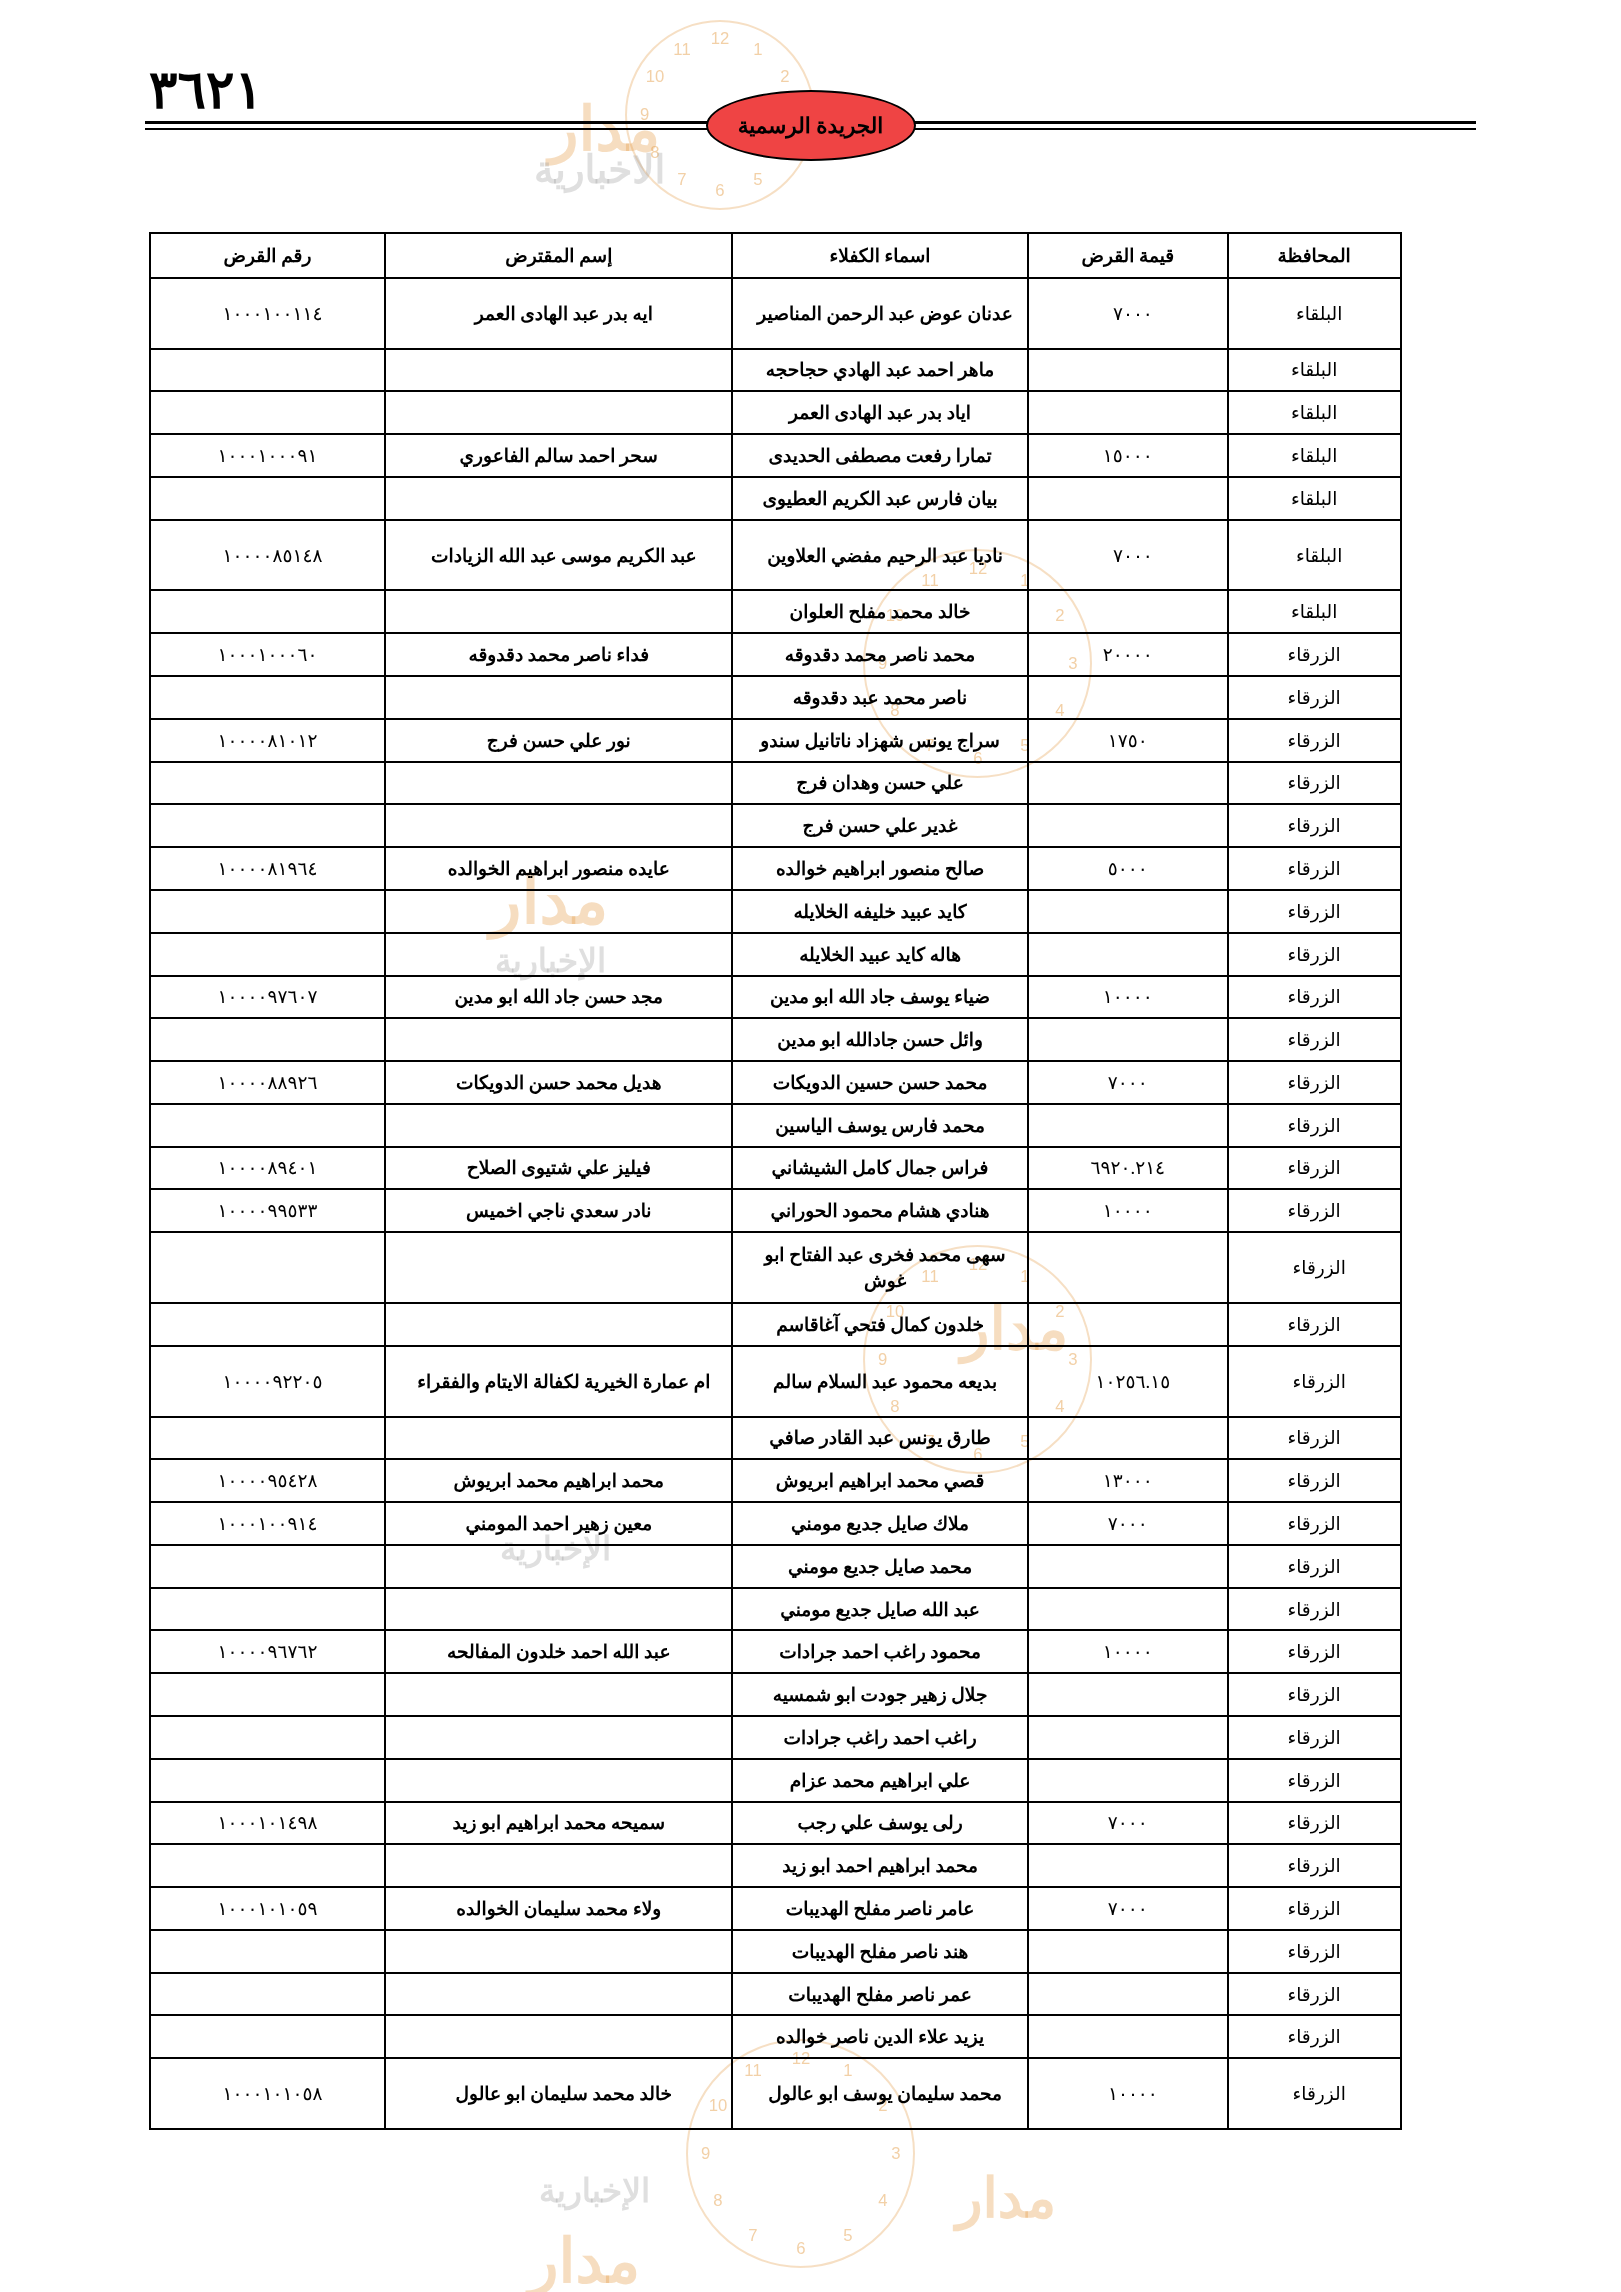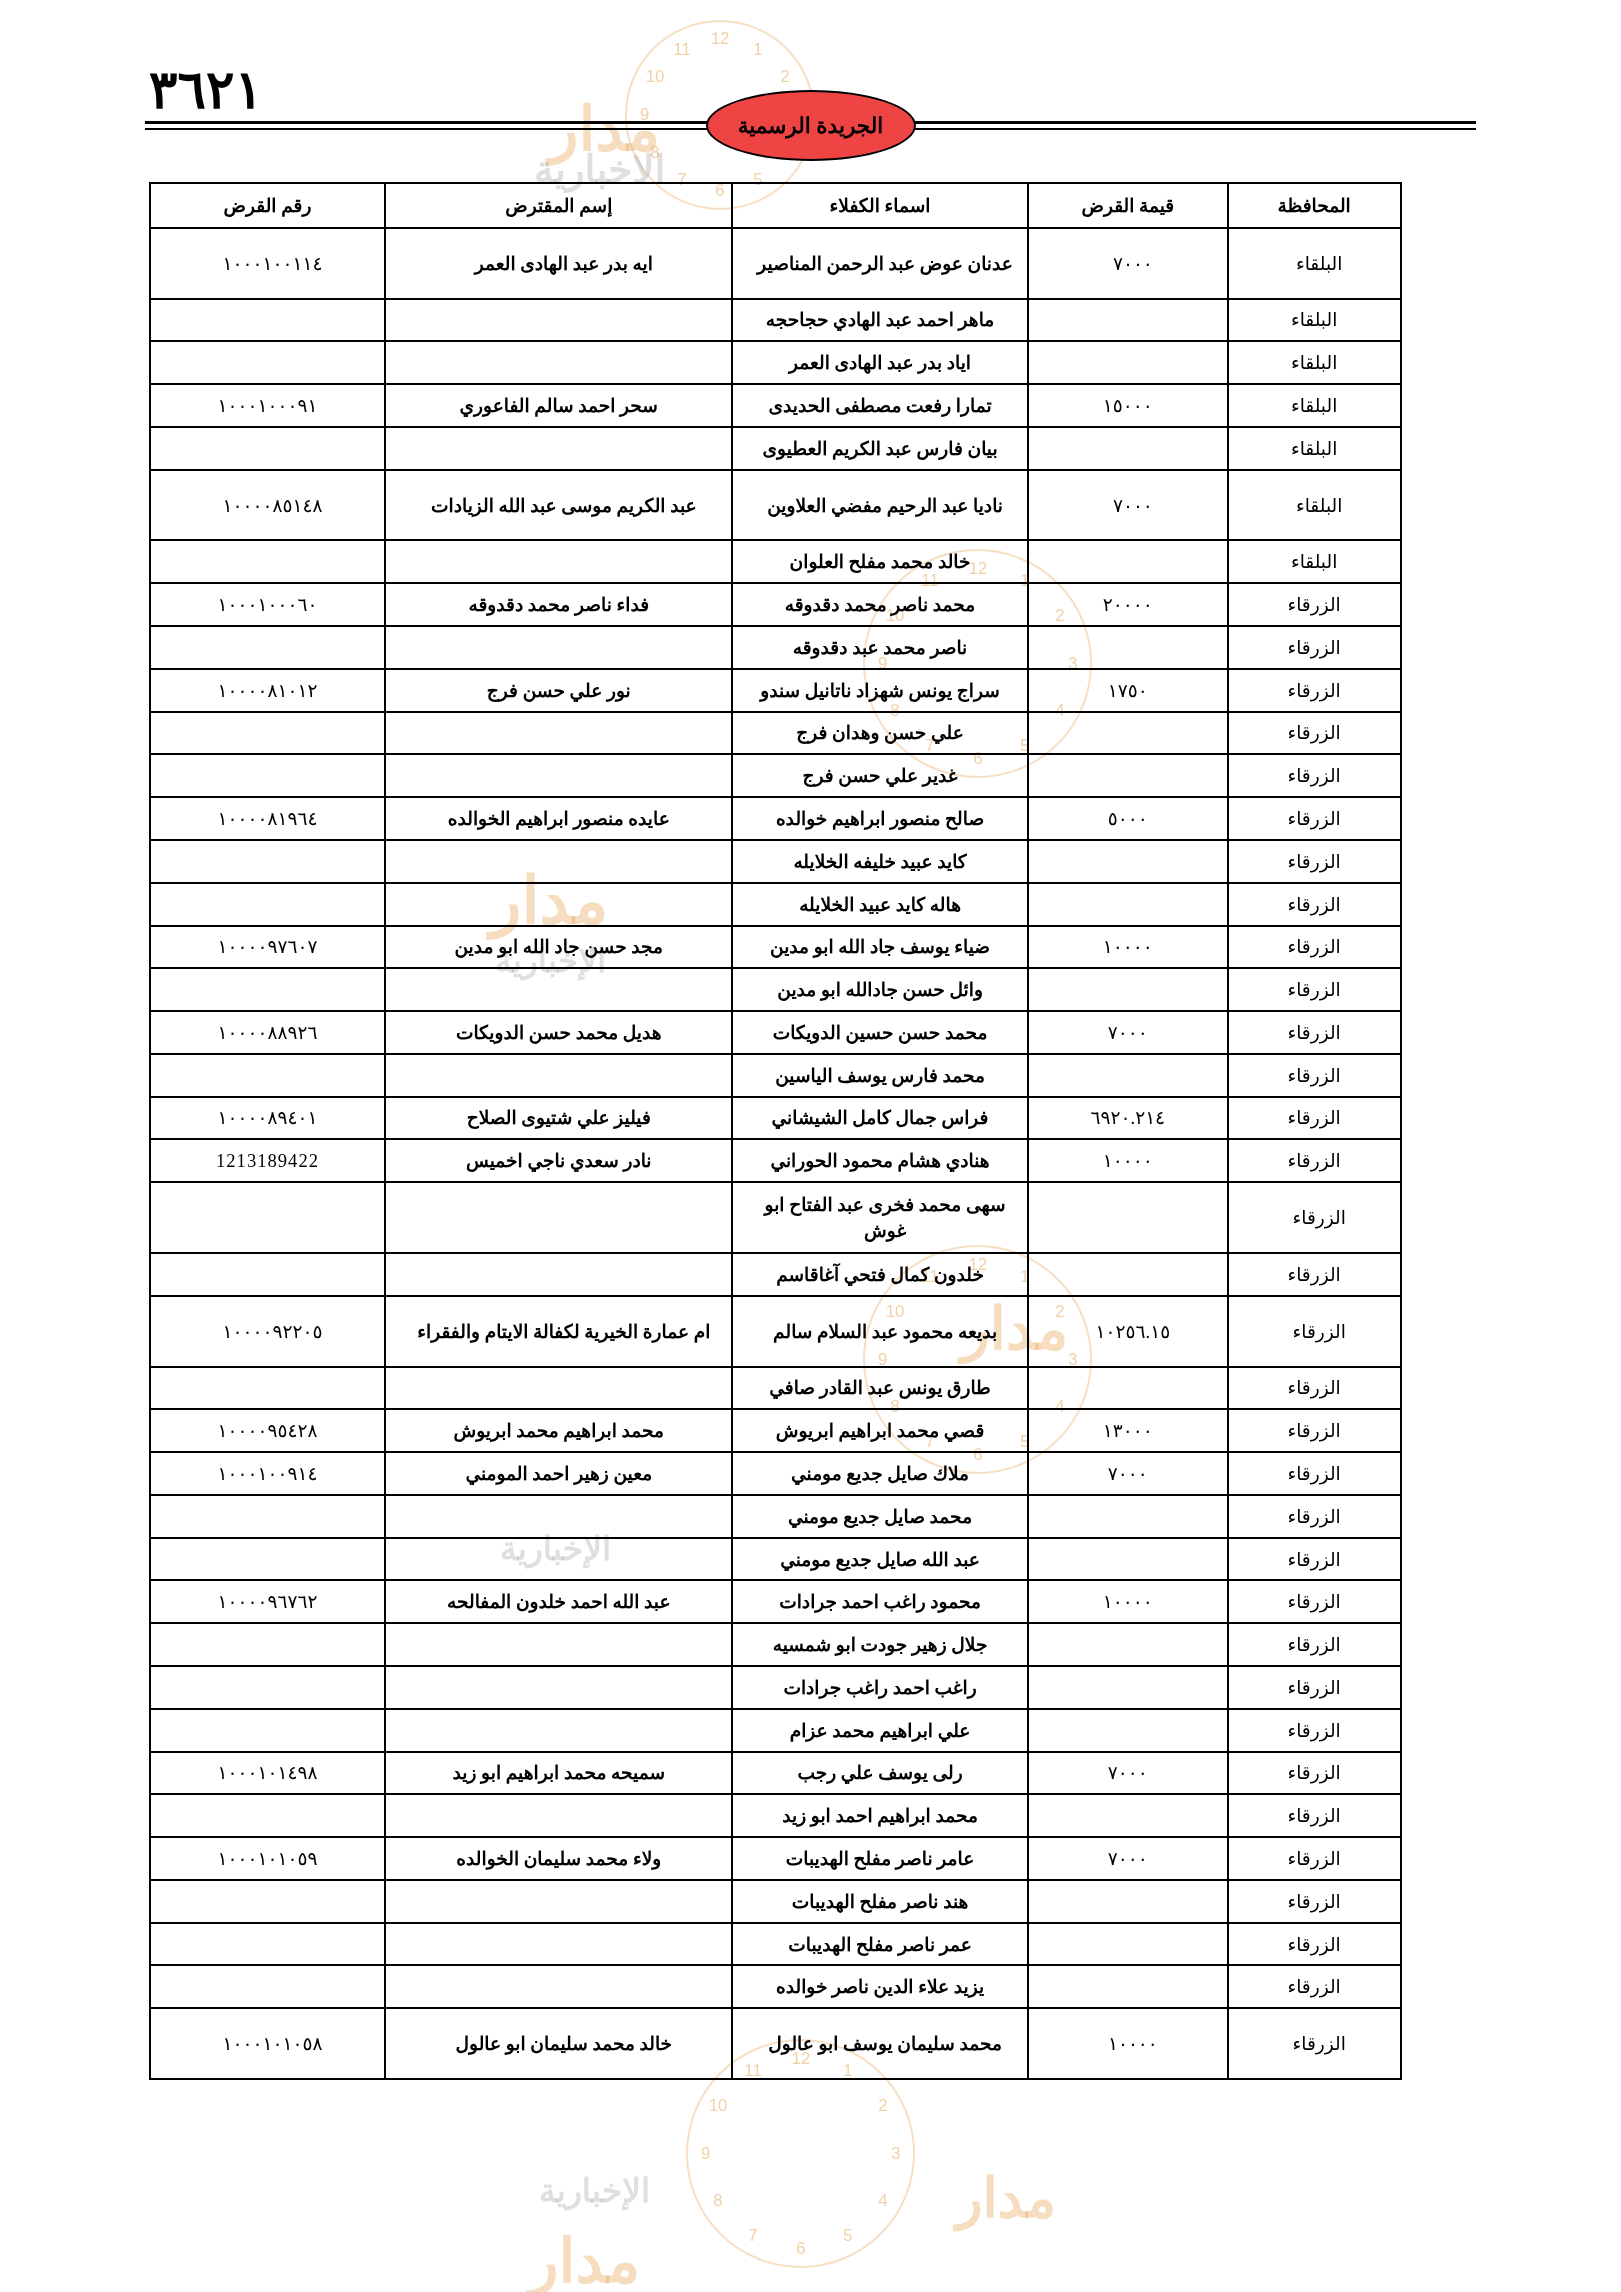--- a/index.html
+++ b/index.html
@@ -43,21 +43,21 @@
     white-space: nowrap;
   }
   .wm-text.grey {
     color: rgba(150, 150, 150, 0.30);
   }
 
   
   .page-header {
     position: relative;
     z-index: 2;
-    height: 182px;
+    height: 232px;
   }
   .header-rule {
     position: absolute;
     top: 121px;
     left: 145px;
     right: 145px;
     border-top: 3.9px solid #000;
   }
   .header-rule.second {
     top: 128px;
@@ -367,21 +367,21 @@
           <td class="col-val num">٦٩٢٠.٢١٤</td>
           <td class="col-guar bold-name">فراس جمال كامل الشيشاني</td>
           <td class="col-borr bold-name">فيليز علي شتيوى الصلاح</td>
           <td class="col-loan num">١٠٠٠٠٨٩٤٠١</td>
         </tr>
         <tr class="row-normal">
           <td class="col-gov">الزرقاء</td>
           <td class="col-val num">١٠٠٠٠</td>
           <td class="col-guar bold-name">هنادي هشام محمود الحوراني</td>
           <td class="col-borr bold-name">نادر سعدي ناجي اخميس</td>
-          <td class="col-loan num">1213189422</td>
+          <td class="col-loan num">١٠٠٠٠٩٩٥٣٣</td>
         </tr>
         <tr class="row-tall">
           <td class="col-gov">الزرقاء</td>
           <td class="col-val num"></td>
           <td class="col-guar bold-name">سهى محمد فخرى عبد الفتاح ابو غوش</td>
           <td class="col-borr bold-name"></td>
           <td class="col-loan num"></td>
         </tr>
         <tr class="row-normal">
           <td class="col-gov">الزرقاء</td>

